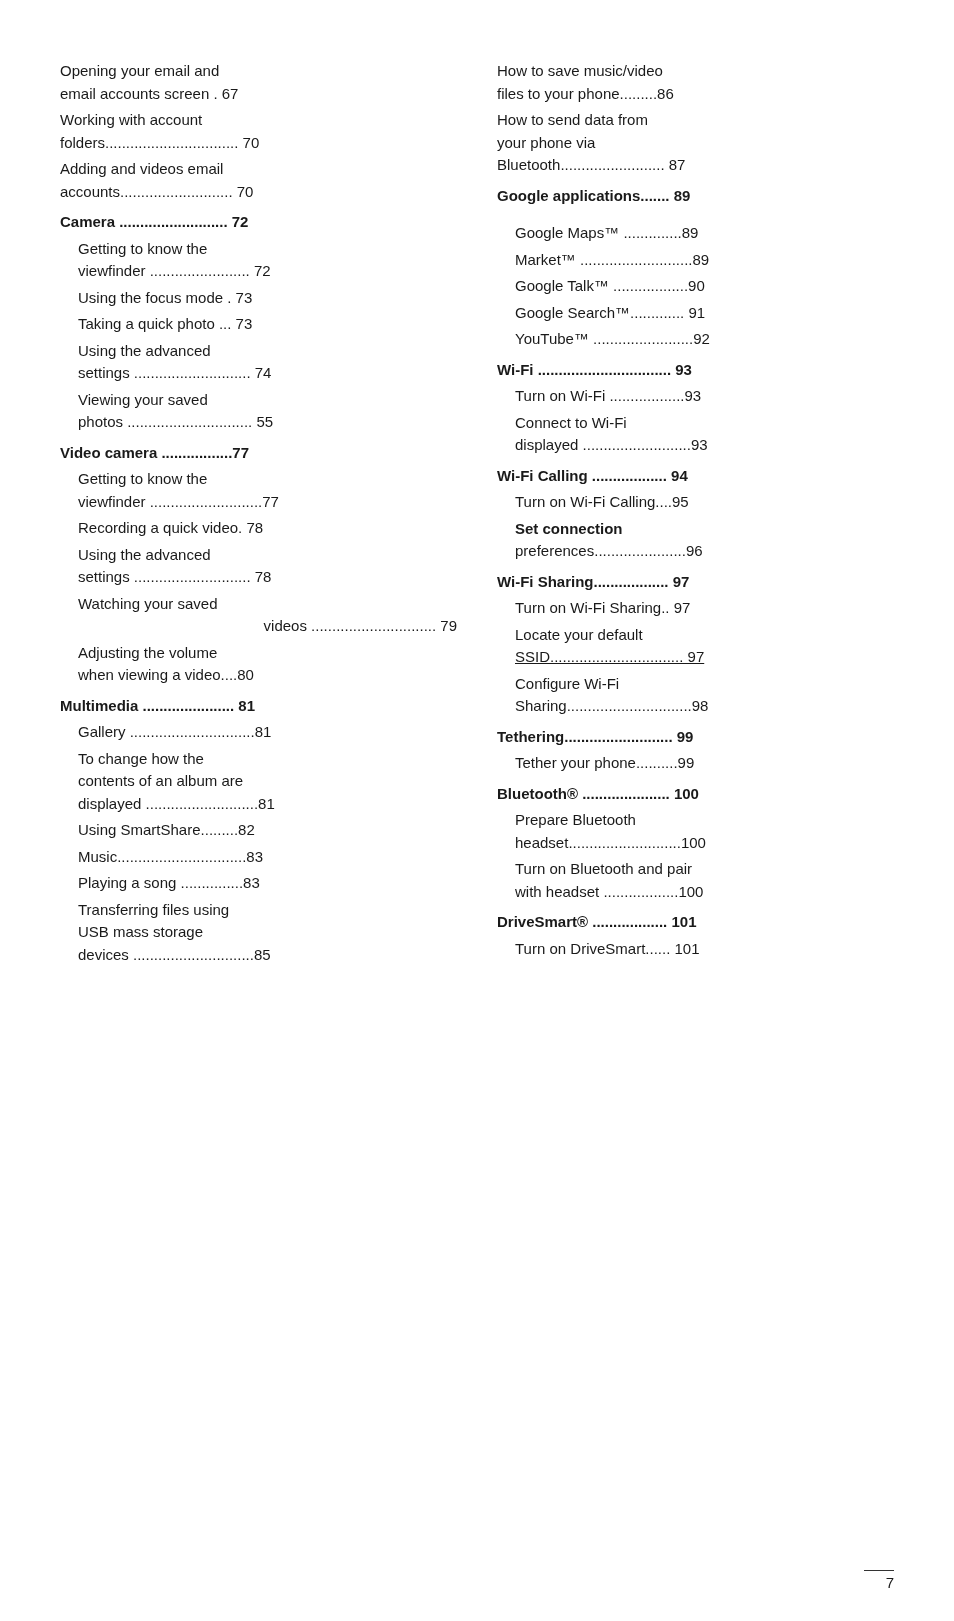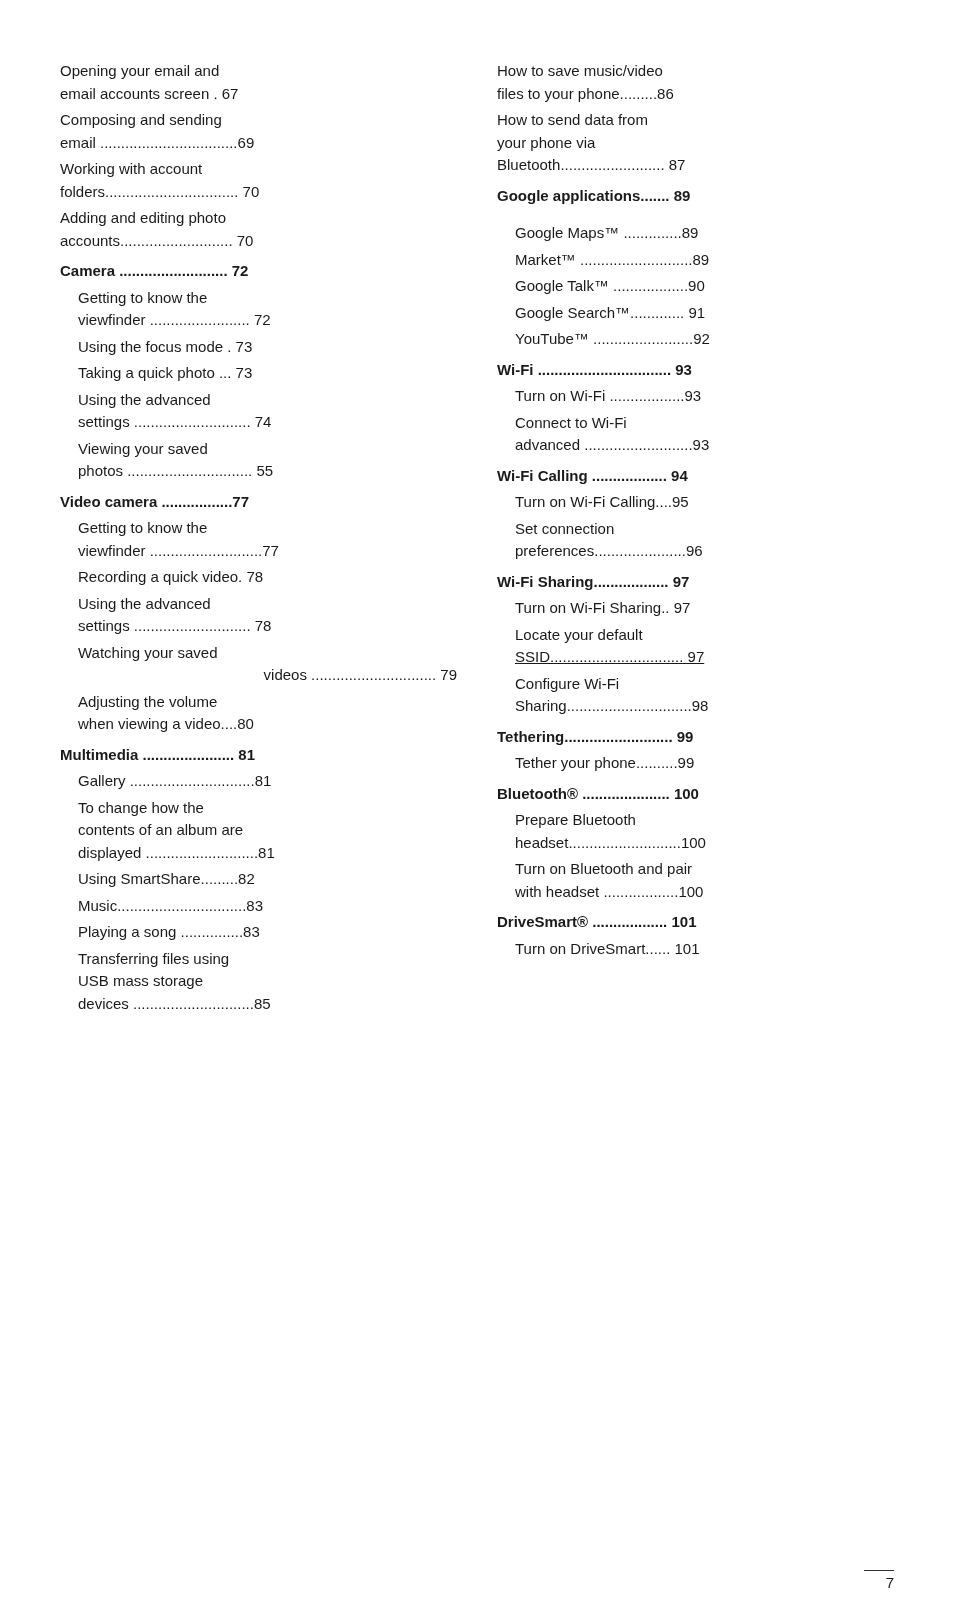--- a/index.html
+++ b/index.html
@@ -79,41 +79,33 @@
 
       <div class="toc-entry-block">
         <div class="entry-line">
           <span class="entry-label">Opening your email and</span>
         </div>
         <div class="entry-line">
           <span class="entry-label">email accounts screen . 67</span>
         </div>
       </div>
 
-      <div class="toc-entry-block">
-        <div class="entry-line">
-          <span class="entry-label">Composing and sending</span>
-        </div>
-        <div class="entry-line">
-          <span class="entry-label">email .................................69</span>
-        </div>
-      </div>
 
       <div class="toc-entry-block">
         <div class="entry-line">
           <span class="entry-label">Working with account</span>
         </div>
         <div class="entry-line">
           <span class="entry-label">folders................................ 70</span>
         </div>
       </div>
 
       <div class="toc-entry-block">
         <div class="entry-line">
-          <span class="entry-label">Adding and editing photo</span>
+          <span class="entry-label">Adding and videos email</span>
         </div>
         <div class="entry-line">
           <span class="entry-label">accounts........................... 70</span>
         </div>
       </div>
 
       <div class="toc-entry-block" style="margin-top:8px;">
         <div class="entry-line">
           <span class="entry-label bold-text">Camera .......................... 72</span>
         </div>
@@ -332,39 +324,39 @@
         <div class="entry-line">
           <span class="entry-label" style="padding-left:18px;">Turn on Wi-Fi ..................93</span>
         </div>
       </div>
 
       <div class="toc-entry-block">
         <div class="entry-line">
           <span class="entry-label" style="padding-left:18px;">Connect to Wi-Fi</span>
         </div>
         <div class="entry-line">
-          <span class="entry-label" style="padding-left:18px;">advanced ..........................93</span>
+          <span class="entry-label" style="padding-left:18px;">displayed ..........................93</span>
         </div>
       </div>
 
       <div class="toc-entry-block" style="margin-top:8px;">
         <div class="entry-line">
           <span class="entry-label bold-text">Wi-Fi Calling .................. 94</span>
         </div>
       </div>
 
       <div class="toc-entry-block">
         <div class="entry-line">
           <span class="entry-label" style="padding-left:18px;">Turn on Wi-Fi Calling....95</span>
         </div>
       </div>
 
       <div class="toc-entry-block">
         <div class="entry-line">
-          <span class="entry-label" style="padding-left:18px;">Set connection</span>
+          <span class="entry-label" style="padding-left:18px;font-weight:bold;">Set connection</span>
         </div>
         <div class="entry-line">
           <span class="entry-label" style="padding-left:18px;">preferences......................96</span>
         </div>
       </div>
 
       <div class="toc-entry-block" style="margin-top:8px;">
         <div class="entry-line">
           <span class="entry-label bold-text">Wi-Fi Sharing.................. 97</span>
         </div>

